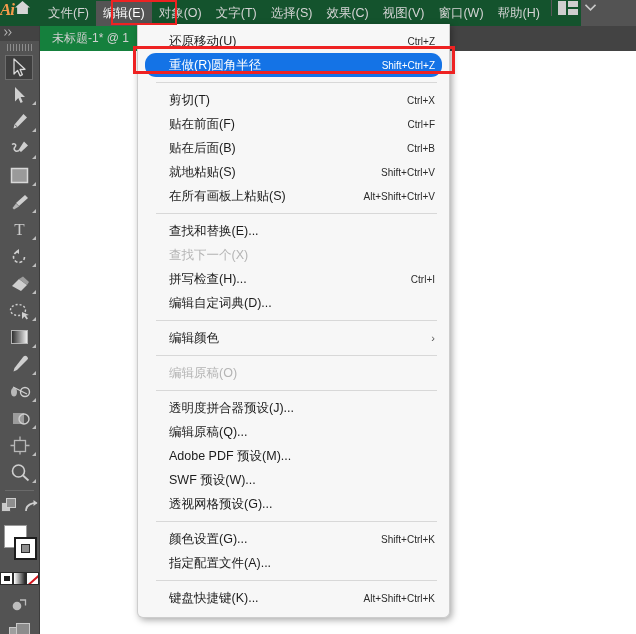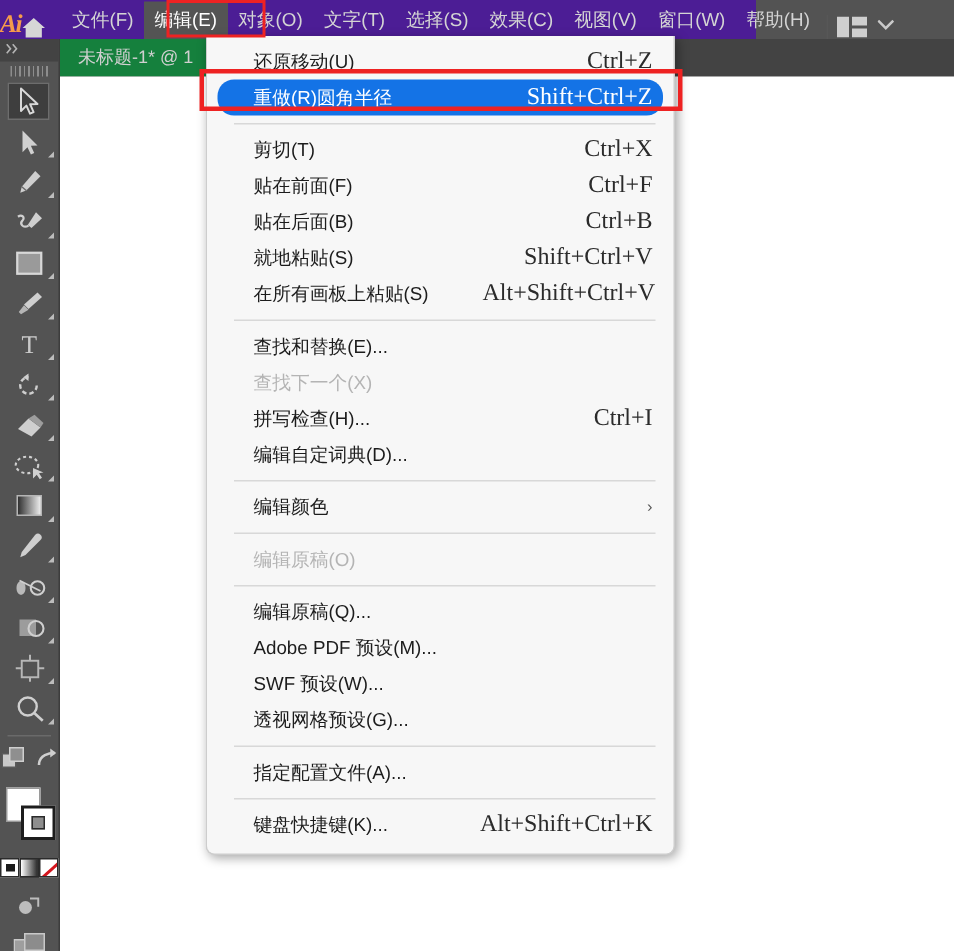--- a/index.html
+++ b/index.html
@@ -19,25 +19,25 @@
     position: relative;
     width: 636px;
     height: 634px;
     background: #535353;
   }
 
   
   .menubar {
     position: absolute;
     left: 0; top: 0;
-    width: 504px;
+    width: 581px;
     height: 26px;
-    background: #4c1d95;
-    display: flex;
-    align-items: flex-end;
+    background: #14532d;
+    display: flex;
+    align-items: flex-start;
     box-sizing: border-box;
   }
   .ai-logo {
     width: 34px;
     text-align: center;
     font-family: "Liberation Serif", "DejaVu Serif", serif;
     font-weight: bold;
     font-style: italic;
     font-size: 17px;
     color: #f59b4b;
@@ -285,23 +285,22 @@
     box-sizing: border-box;
     gap: 36px;
   }
   .dd-label {
     padding-left: 21px;
     white-space: nowrap;
   }
   .dd-accel {
     margin-left: auto;
     color: #2b2b2b;
-    font-size: 16px;
+    font-size: 10px;
     white-space: nowrap;
-    font-family: Liberation Serif, serif;
   }
   .dd-arrow {
     margin-left: auto;
     color: #555;
     font-size: 11px;
     line-height: 11px;
   }
   .dd-item.disabled .dd-label,
   .dd-item.disabled .dd-accel { color: #b4b4b4; }
   .dd-item.hl {
@@ -611,32 +610,39 @@
       <div class="dd-item">
         <span class="dd-label">编辑颜色</span>
         <span class="dd-arrow">›</span>
       </div>
       <div class="dd-sep"></div>
       <div class="dd-item disabled">
         <span class="dd-label">编辑原稿(O)</span>
       </div>
       <div class="dd-sep"></div>
       <div class="dd-item">
+        <span class="dd-label">透明度拼合器预设(J)...</span>
+      </div>
+      <div class="dd-item">
         <span class="dd-label">编辑原稿(Q)...</span>
       </div>
       <div class="dd-item">
         <span class="dd-label">Adobe PDF 预设(M)...</span>
       </div>
       <div class="dd-item">
         <span class="dd-label">SWF 预设(W)...</span>
       </div>
       <div class="dd-item">
         <span class="dd-label">透视网格预设(G)...</span>
       </div>
       <div class="dd-sep"></div>
+      <div class="dd-item">
+        <span class="dd-label">颜色设置(G)...</span>
+        <span class="dd-accel">Shift+Ctrl+K</span>
+      </div>
       <div class="dd-item">
         <span class="dd-label">指定配置文件(A)...</span>
       </div>
       <div class="dd-sep"></div>
       <div class="dd-item">
         <span class="dd-label">键盘快捷键(K)...</span>
         <span class="dd-accel">Alt+Shift+Ctrl+K</span>
       </div>
     </div>
 

